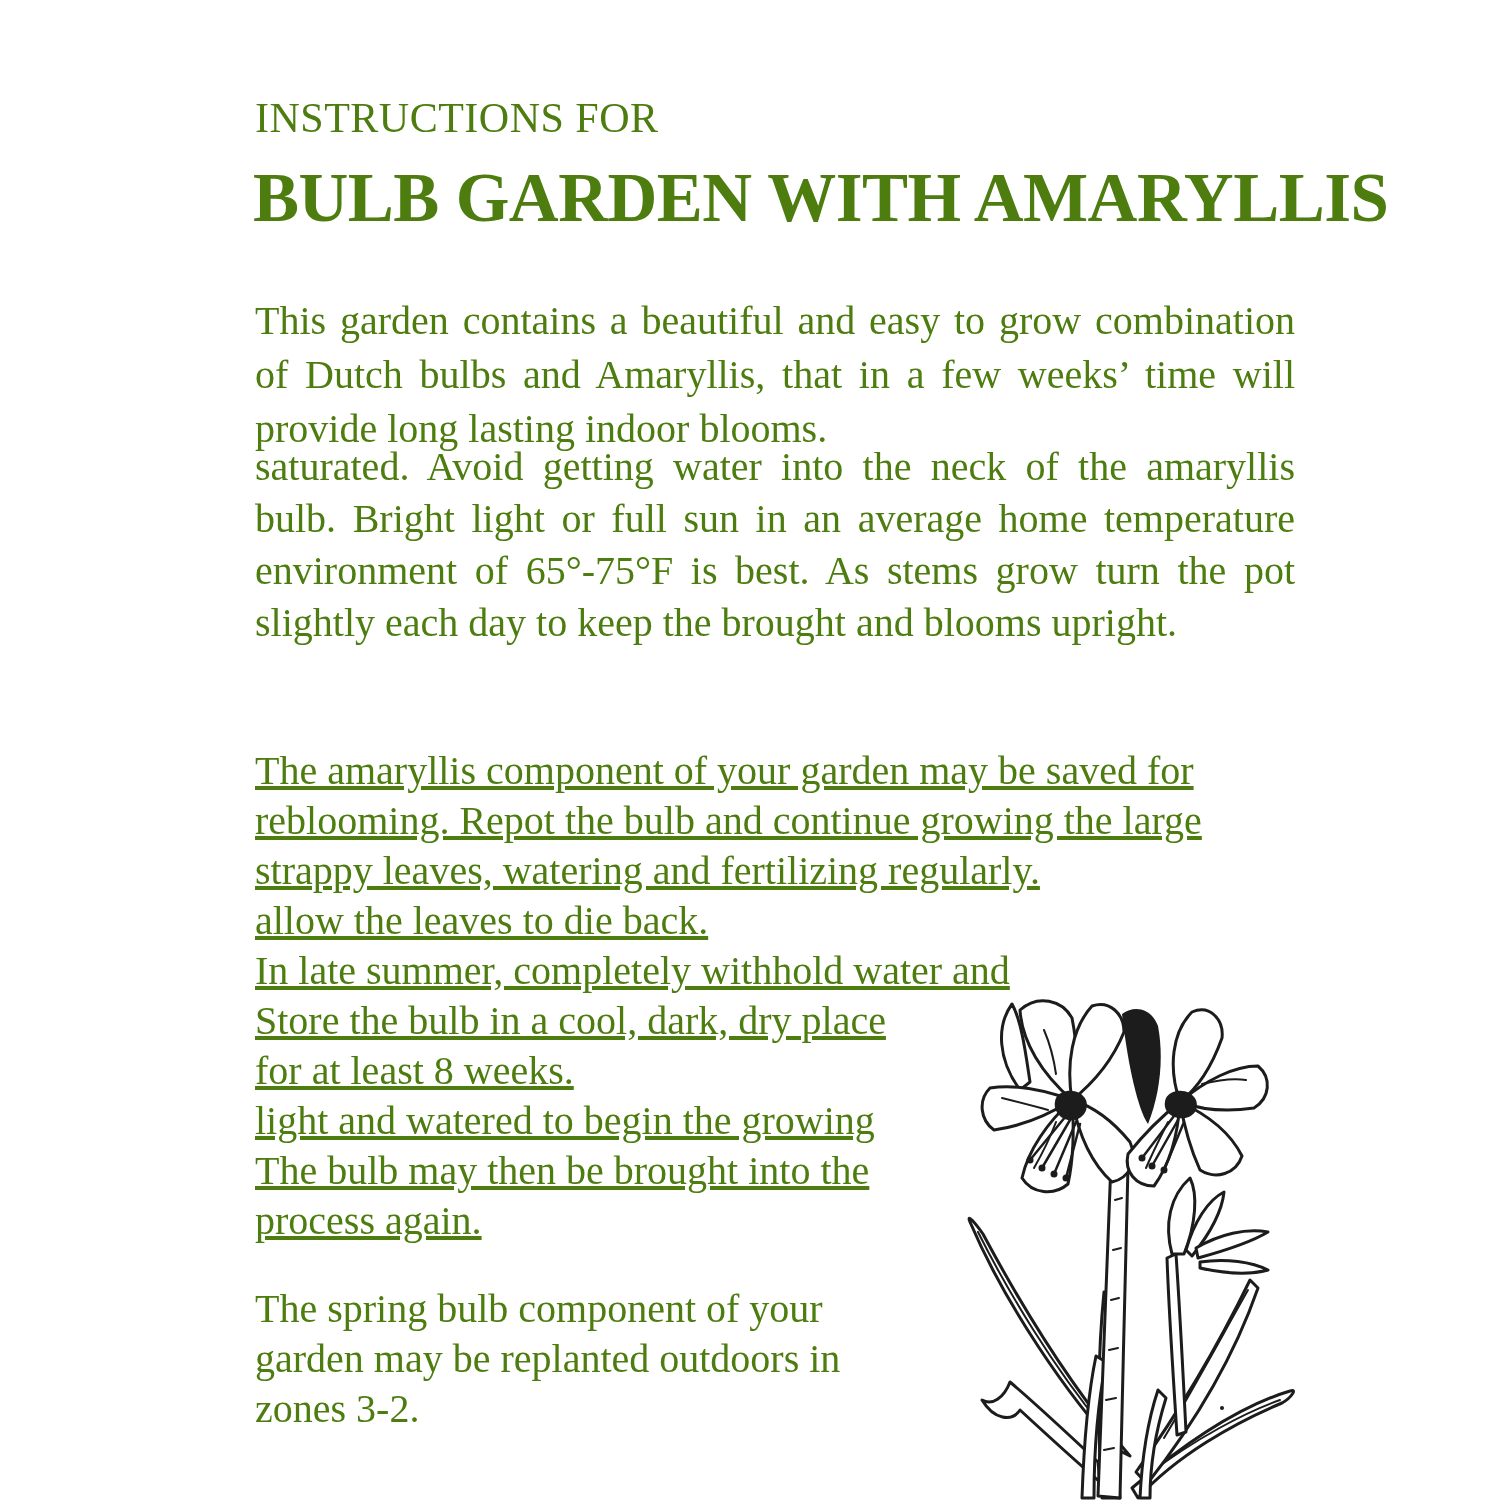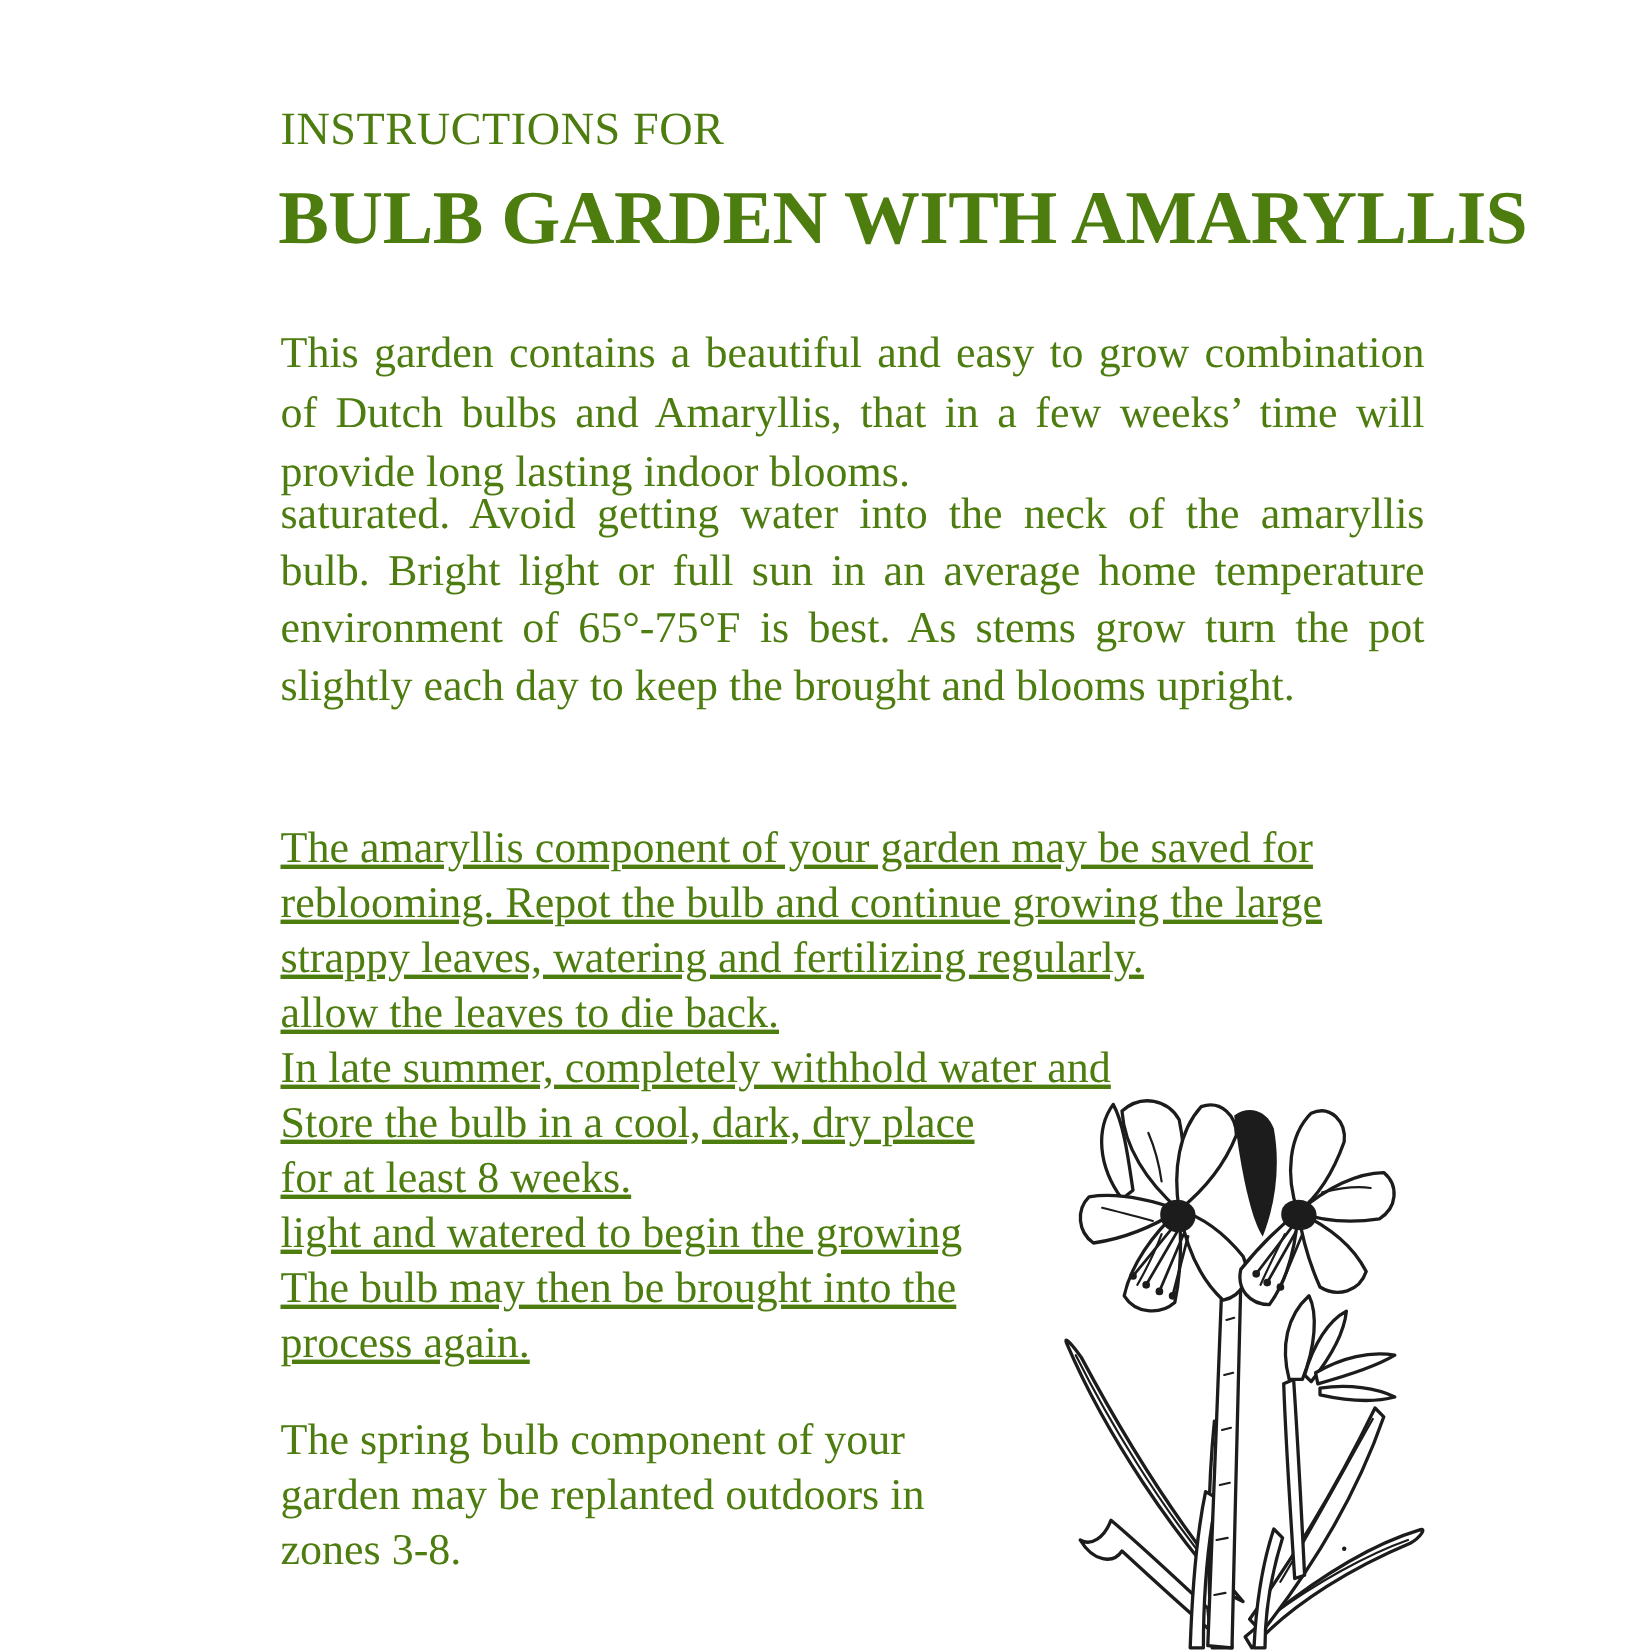--- a/index.html
+++ b/index.html
@@ -63,21 +63,21 @@
     <div class="line">Store the bulb in a cool, dark, dry place</div>
     <div class="line">for at least 8 weeks.</div>
     <div class="line">light and watered to begin the growing</div>
     <div class="line">The bulb may then be brought into the</div>
     <div class="line">process again.</div>
   </div>
 
   <div class="para" id="p4">
     <div class="line">The spring bulb component of your</div>
     <div class="line">garden may be replanted outdoors in</div>
-    <div class="line">zones 3-8.</div>
+    <div class="line">zones 3-2.</div>
   </div>
 
   <div class="illustration">
     <svg viewBox="0 0 412 530" xmlns="http://www.w3.org/2000/svg">
       <g stroke="#1c1c1c" stroke-width="3" fill="#ffffff" stroke-linejoin="round" stroke-linecap="round">
 
         <g>
 
           <path d="M168,480 C118,426 56,336 20,252 C16,242 26,254 33,264 C80,352 130,428 180,486 Z"></path>
           <path d="M152,456 C104,398 58,322 28,262" fill="none" stroke-width="2"></path>

